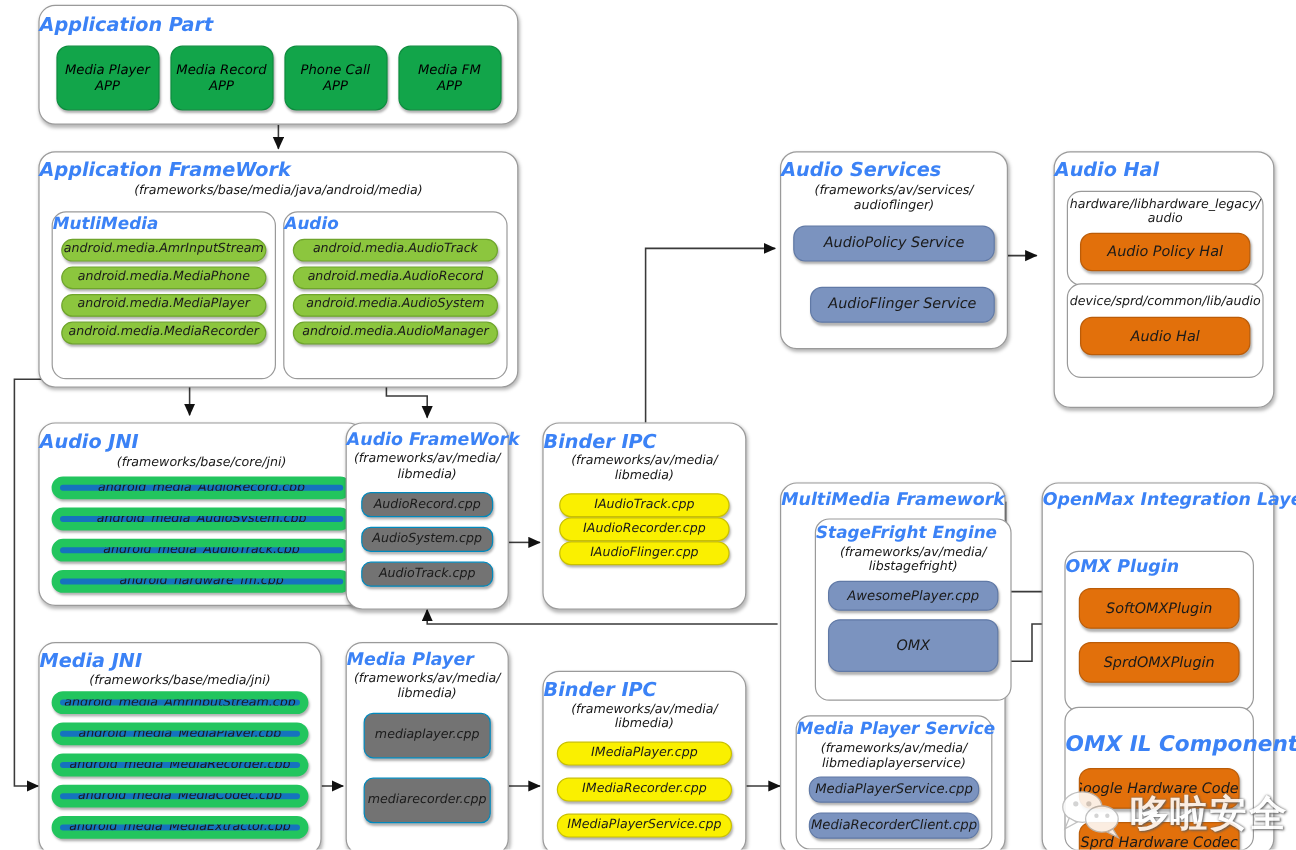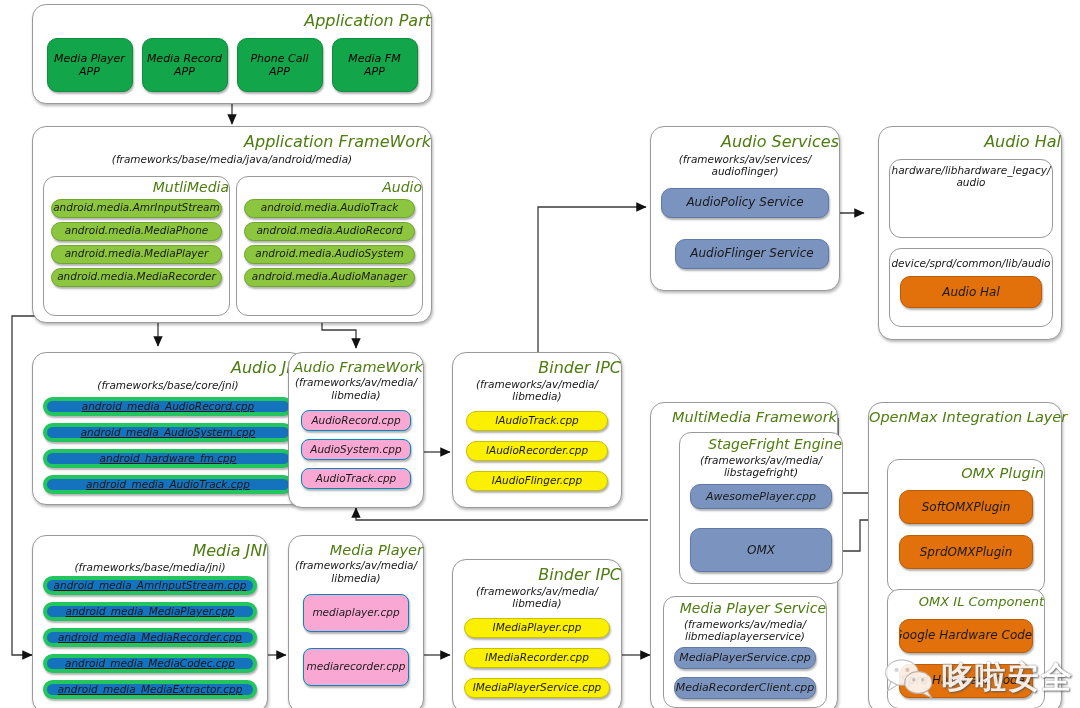--- a/index.html
+++ b/index.html
@@ -8,37 +8,37 @@
     width:1080px;height:708px;position:relative;overflow:hidden;
   }
   #canvas{position:absolute;left:0;top:0;width:1080px;height:708px;}
   svg.wires{position:absolute;left:0;top:0;width:1080px;height:708px;pointer-events:none;z-index:1;}
   .grp{
     position:absolute;border:1px solid #9a9a9a;border-radius:14px;background:#fff;
     box-shadow:1px 2px 3px rgba(0,0,0,.28);z-index:2;box-sizing:border-box;
   }
   .grp.sub{box-shadow:none;border-radius:12px;}
   .gtitle{
-    text-align:right;font-style:italic;color:#4d7c0f;line-height:1.12;
-    font-size:15px;white-space:nowrap;
+    text-align:left;font-style:italic;color:#3b82f6;line-height:1.12;
+    font-size:15px;white-space:nowrap;font-weight:bold;
   }
   .gtitle.big{font-size:16px;}
   .gpath{
     text-align:center;font-style:italic;color:#161616;font-size:10.5px;line-height:1.18;
   }
   .node{
     border-radius:11px;text-align:center;font-style:italic;color:#1a1a1a;
     display:flex;align-items:center;justify-content:center;
     box-shadow:1px 2px 2px rgba(0,0,0,.3);box-sizing:border-box;
     font-size:10.5px;line-height:1.1;white-space:nowrap;overflow:hidden;
   }
   .node.green{background:#12a54a;border:1px solid #0d8d3e;color:#000;border-radius:10px;}
   .node.lgreen{background:#8cc63e;border:1px solid #6fa52c;border-radius:11px;}
-  .node.blue{background:#1573be;border:4px solid #22c55e;border-radius:11px;text-decoration:underline;}
-  .node.cyan{background:#f9a8d4;border:1px solid #0089bd;border-radius:8px;}
+  .node.blue{background:#1573be;border:7px solid #22c55e;border-radius:11px;}
+  .node.cyan{background:#737373;border:1px solid #0089bd;border-radius:8px;}
   .node.yellow{background:#faf000;border:1px solid #c9c000;border-radius:11px;}
   .node.slate{background:#7b93bf;border:1px solid #6079a6;border-radius:10px;}
   .node.orange{background:#e2700b;border:1px solid #bb5c08;border-radius:10px;}
   .node.big{font-size:12px;}
   .appnode{font-size:11px;line-height:1.2;white-space:pre-line;}
   .wm{
     position:absolute;right:6px;bottom:8px;z-index:5;display:flex;align-items:center;
     pointer-events:none;opacity:.88;
   }
   .wm-text{
@@ -142,57 +142,60 @@
       <div class="node slate big" style="height:30px;margin-left:14px;">AudioFlinger Service</div>
     </div>
   </div>
 
   <div class="grp" style="left:878px;top:126px;width:184px;height:214px;">
     <div class="gtitle big" style="margin-top:6px;">Audio Hal</div>
 
     <div class="grp sub" style="left:10px;top:32px;width:164px;height:79px;">
       <div class="gpath" style="margin-top:4px;white-space:pre-line;">hardware/libhardware_legacy/
 audio</div>
-    </div>
-
-    <div class="grp sub" style="left:10px;top:121px;width:164px;height:79px;">
+      <div style="padding:5px 10px 0;">
+        <div class="node orange big" style="height:32px;">Audio Policy Hal</div>
+      </div>
+    </div>
+
+    <div class="grp sub" style="left:10px;top:109px;width:164px;height:79px;">
       <div class="gpath" style="margin-top:8px;white-space:pre-line;">device/sprd/common/lib/audio</div>
       <div style="padding:7px 10px 0;">
         <div class="node orange big" style="height:32px;">Audio Hal</div>
       </div>
     </div>
   </div>
 
   <div class="grp" style="left:32px;top:352px;width:272px;height:153px;">
     <div class="gtitle big" style="margin-top:6px;">Audio JNI</div>
     <div class="gpath" style="margin-top:2px;">(frameworks/base/core/jni)</div>
     <div style="padding:6px 10px 0;display:flex;flex-direction:column;gap:7px;">
       <div class="node blue" style="height:19px;">android_media_AudioRecord.cpp</div>
       <div class="node blue" style="height:19px;">android_media_AudioSystem.cpp</div>
+      <div class="node blue" style="height:19px;">android_media_AudioTrack.cpp</div>
       <div class="node blue" style="height:19px;">android_hardware_fm.cpp</div>
-      <div class="node blue" style="height:19px;">android_media_AudioTrack.cpp</div>
     </div>
   </div>
 
   <div class="grp" style="left:288px;top:352px;width:136px;height:156px;">
     <div class="gtitle big" style="margin-top:6px;font-size:14.5px;">Audio FrameWork</div>
     <div class="gpath" style="margin-top:1px;white-space:pre-line;">(frameworks/av/media/
 libmedia)</div>
     <div style="padding:9px 12px 0;display:flex;flex-direction:column;gap:8px;">
       <div class="node cyan" style="height:21px;">AudioRecord.cpp</div>
       <div class="node cyan" style="height:21px;">AudioSystem.cpp</div>
       <div class="node cyan" style="height:21px;">AudioTrack.cpp</div>
     </div>
   </div>
 
   <div class="grp" style="left:452px;top:352px;width:170px;height:156px;">
     <div class="gtitle big" style="margin-top:6px;">Binder IPC</div>
     <div class="gpath" style="margin-top:1px;white-space:pre-line;">(frameworks/av/media/
 libmedia)</div>
-    <div style="padding:8px 13px 0;display:flex;flex-direction:column;gap:10px;">
+    <div style="padding:8px 13px 0;display:flex;flex-direction:column;">
       <div class="node yellow" style="height:20px;">IAudioTrack.cpp</div>
       <div class="node yellow" style="height:20px;">IAudioRecorder.cpp</div>
       <div class="node yellow" style="height:20px;">IAudioFlinger.cpp</div>
     </div>
   </div>
 
   <div class="grp" style="left:32px;top:535px;width:236px;height:178px;">
     <div class="gtitle big" style="margin-top:6px;">Media JNI</div>
     <div class="gpath" style="margin-top:1px;">(frameworks/base/media/jni)</div>
     <div style="padding:3px 10px 0;display:flex;flex-direction:column;gap:7px;">
@@ -225,21 +228,21 @@
     </div>
   </div>
 
   <div class="grp" style="left:650px;top:402px;width:188px;height:311px;">
     <div class="gtitle big" style="margin-top:6px;font-size:14.5px;">MultiMedia Framework</div>
 
     <div class="grp sub" style="left:28px;top:29px;width:164px;height:152px;">
       <div class="gtitle" style="margin-top:4px;font-size:14px;">StageFright Engine</div>
       <div class="gpath" style="margin-top:1px;white-space:pre-line;">(frameworks/av/media/
 libstagefright)</div>
-      <div style="padding:6px 10px 0;display:flex;flex-direction:column;gap:19px;">
+      <div style="padding:6px 10px 0;display:flex;flex-direction:column;gap:7px;">
         <div class="node slate" style="height:25px;font-size:11px;">AwesomePlayer.cpp</div>
         <div class="node slate big" style="height:44px;">OMX</div>
       </div>
     </div>
 
     <div class="grp sub" style="left:12px;top:193px;width:164px;height:112px;">
       <div class="gtitle" style="margin-top:4px;font-size:14px;">Media Player Service</div>
       <div class="gpath" style="margin-top:1px;white-space:pre-line;">(frameworks/av/media/
 libmediaplayerservice)</div>
       <div style="padding:5px 10px 0;display:flex;flex-direction:column;gap:8px;">
@@ -254,21 +257,21 @@
 
     <div class="grp sub" style="left:18px;top:56px;width:158px;height:134px;">
       <div class="gtitle" style="margin-top:5px;font-size:14.5px;">OMX Plugin</div>
       <div style="padding:9px 11px 0;display:flex;flex-direction:column;gap:11px;">
         <div class="node orange big" style="height:34px;">SoftOMXPlugin</div>
         <div class="node orange big" style="height:34px;">SprdOMXPlugin</div>
       </div>
     </div>
 
     <div class="grp sub" style="left:18px;top:186px;width:158px;height:120px;">
-      <div class="gtitle" style="margin-top:5px;font-size:13px;">OMX IL Component</div>
+      <div class="gtitle" style="margin-top:21px;font-size:18px;">OMX IL Component</div>
       <div style="padding:9px 11px 0;display:flex;flex-direction:column;gap:11px;">
         <div class="node orange big" style="height:34px;">Google Hardware Codec</div>
         <div class="node orange big" style="height:34px;">Sprd Hardware Codec</div>
       </div>
     </div>
   </div>
 
   <div class="wm">
     <svg class="wm-logo" viewBox="0 0 64 48">
       <g fill="#ffffff" stroke="#b9b9b9" stroke-width="1.2">

